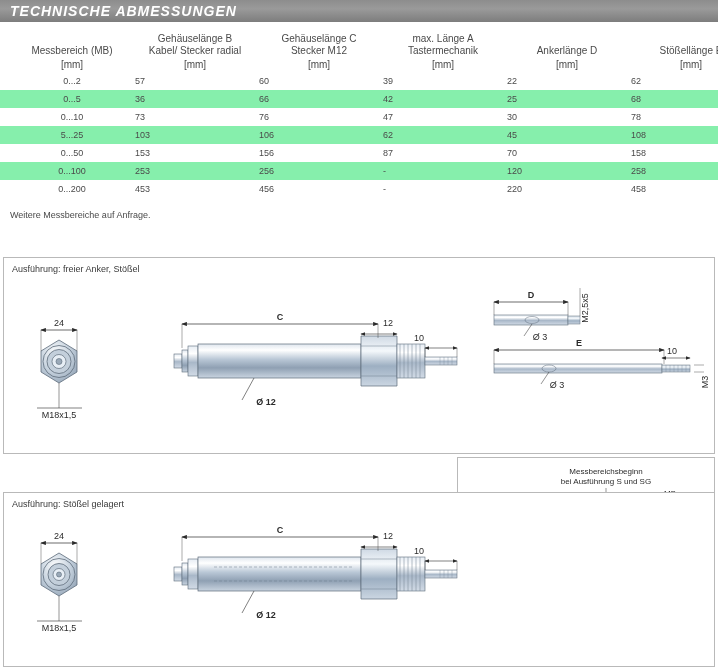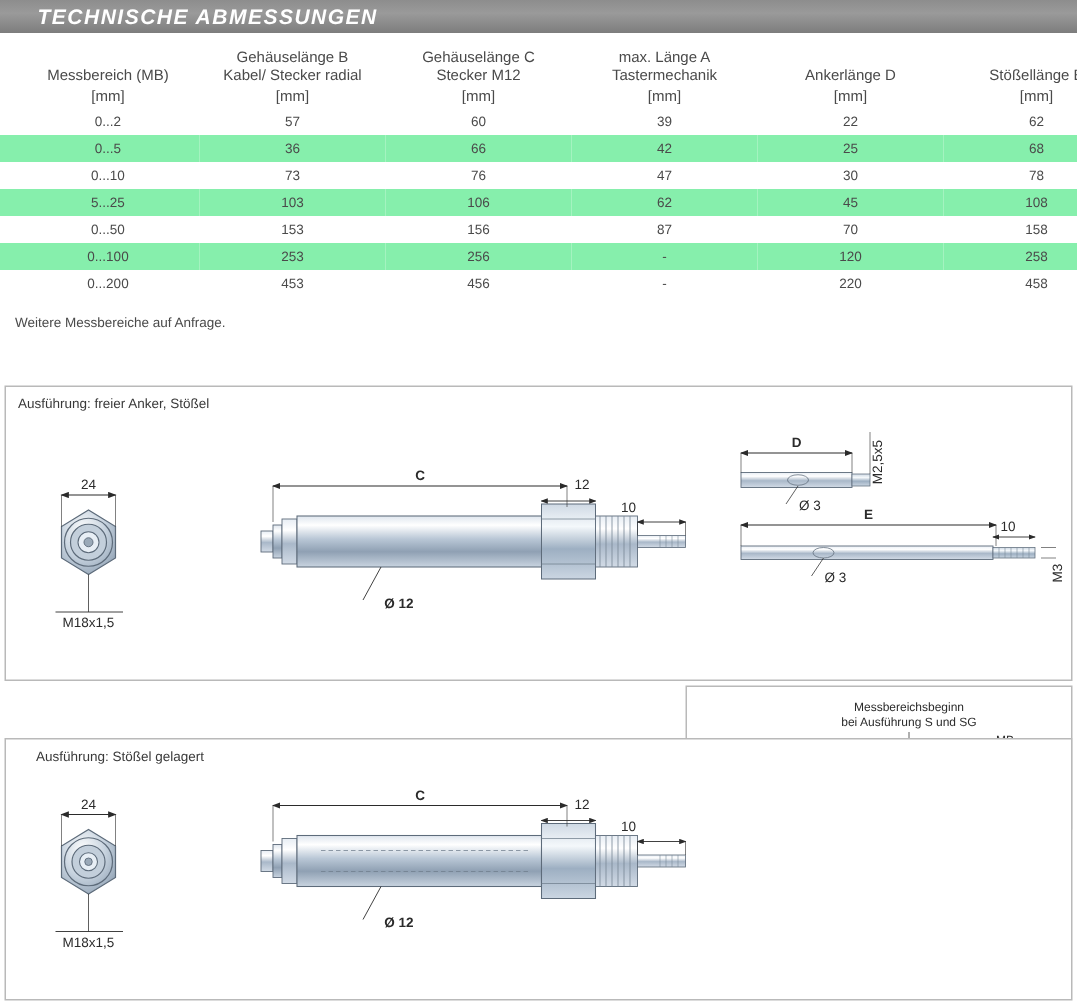--- a/index.html
+++ b/index.html
@@ -20,42 +20,41 @@
     padding-left:10px;
     box-sizing:border-box;
     width:100%;
   }
   .title-bar .title{
     color:#ffffff;
     font-size:14px;
     font-style:italic;
     font-weight:bold;
     letter-spacing:1px;
-    margin-left:15px;
   }
   
   table.specs{
     width:718px;
     border-collapse:collapse;
     table-layout:fixed;
     margin-top:10px;
   }
   table.specs th{
     font-weight:normal;
     font-size:10px;
     color:#4a4a4a;
     padding:1px 2px;
     text-align:center;
     vertical-align:bottom;
     line-height:12px;
   }
   table.specs td{
     font-size:9px;
     color:#4a4a4a;
-    text-align:center;
+    text-align:left;
     padding:4px 2px;
   }
   table.specs tr.zebra td{background:#86efac;}
   table.specs td.first, table.specs th.first{text-align:center;padding-left:13px;}
   .unit-row th{padding-bottom:6px;}
   .note{
     font-size:9px;color:#4a4a4a;
     margin:12px 0 0 10px;
   }
   
@@ -462,14 +461,14 @@
 
       <line x1="421" y1="68" x2="453" y2="68" stroke="#2b2b2b" stroke-width="0.6" marker-start="url(#arrE3)" marker-end="url(#arrS3)"></line>
       <line x1="421" y1="68" x2="421" y2="77" stroke="#2b2b2b" stroke-width="0.4"></line>
       <line x1="453" y1="68" x2="453" y2="77" stroke="#2b2b2b" stroke-width="0.4"></line>
       <text class="dim-text" x="415" y="61" text-anchor="middle">10</text>
 
       <line x1="250" y1="98" x2="238" y2="120" stroke="#2b2b2b" stroke-width="0.6"></line>
       <text class="dim-text-b" x="262" y="125" text-anchor="middle">Ø 12</text>
     </g>
   </svg>
-  <div class="panel-label" style="left:20px;top:6px;">Ausführung: Stößel gelagert</div>
+  <div class="panel-label" style="left:8px;top:6px;">Ausführung: Stößel gelagert</div>
 </div>
 
 </body></html>

